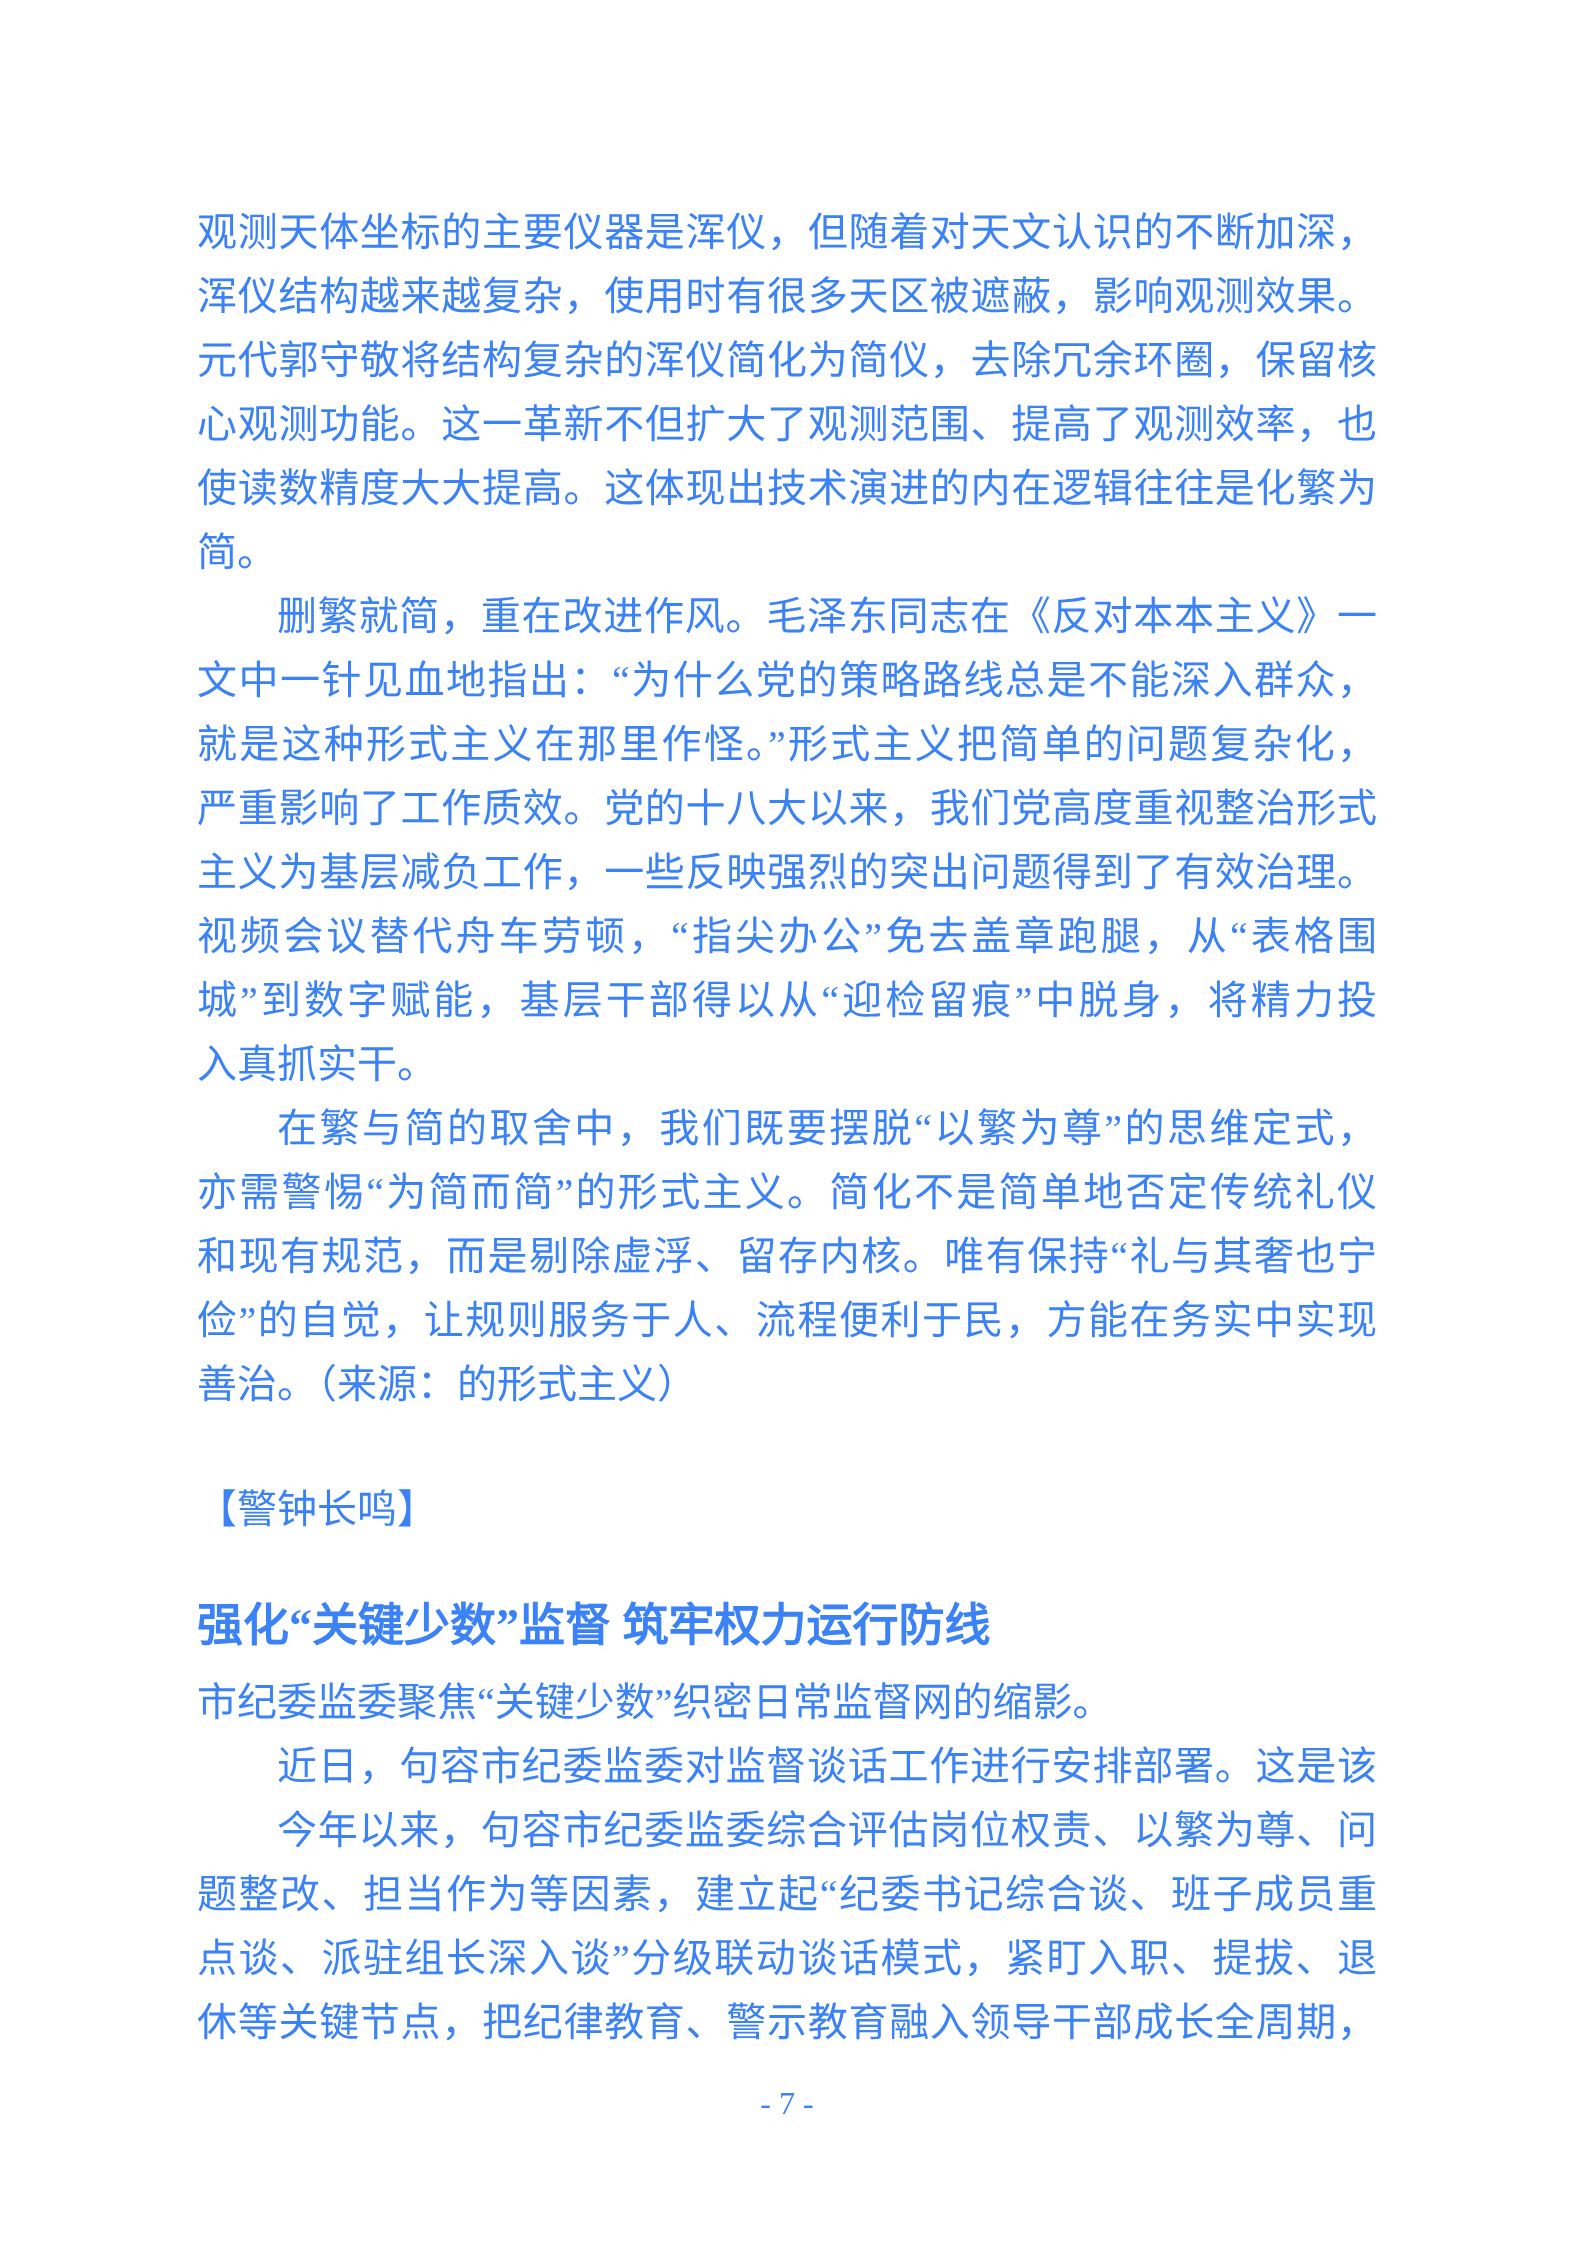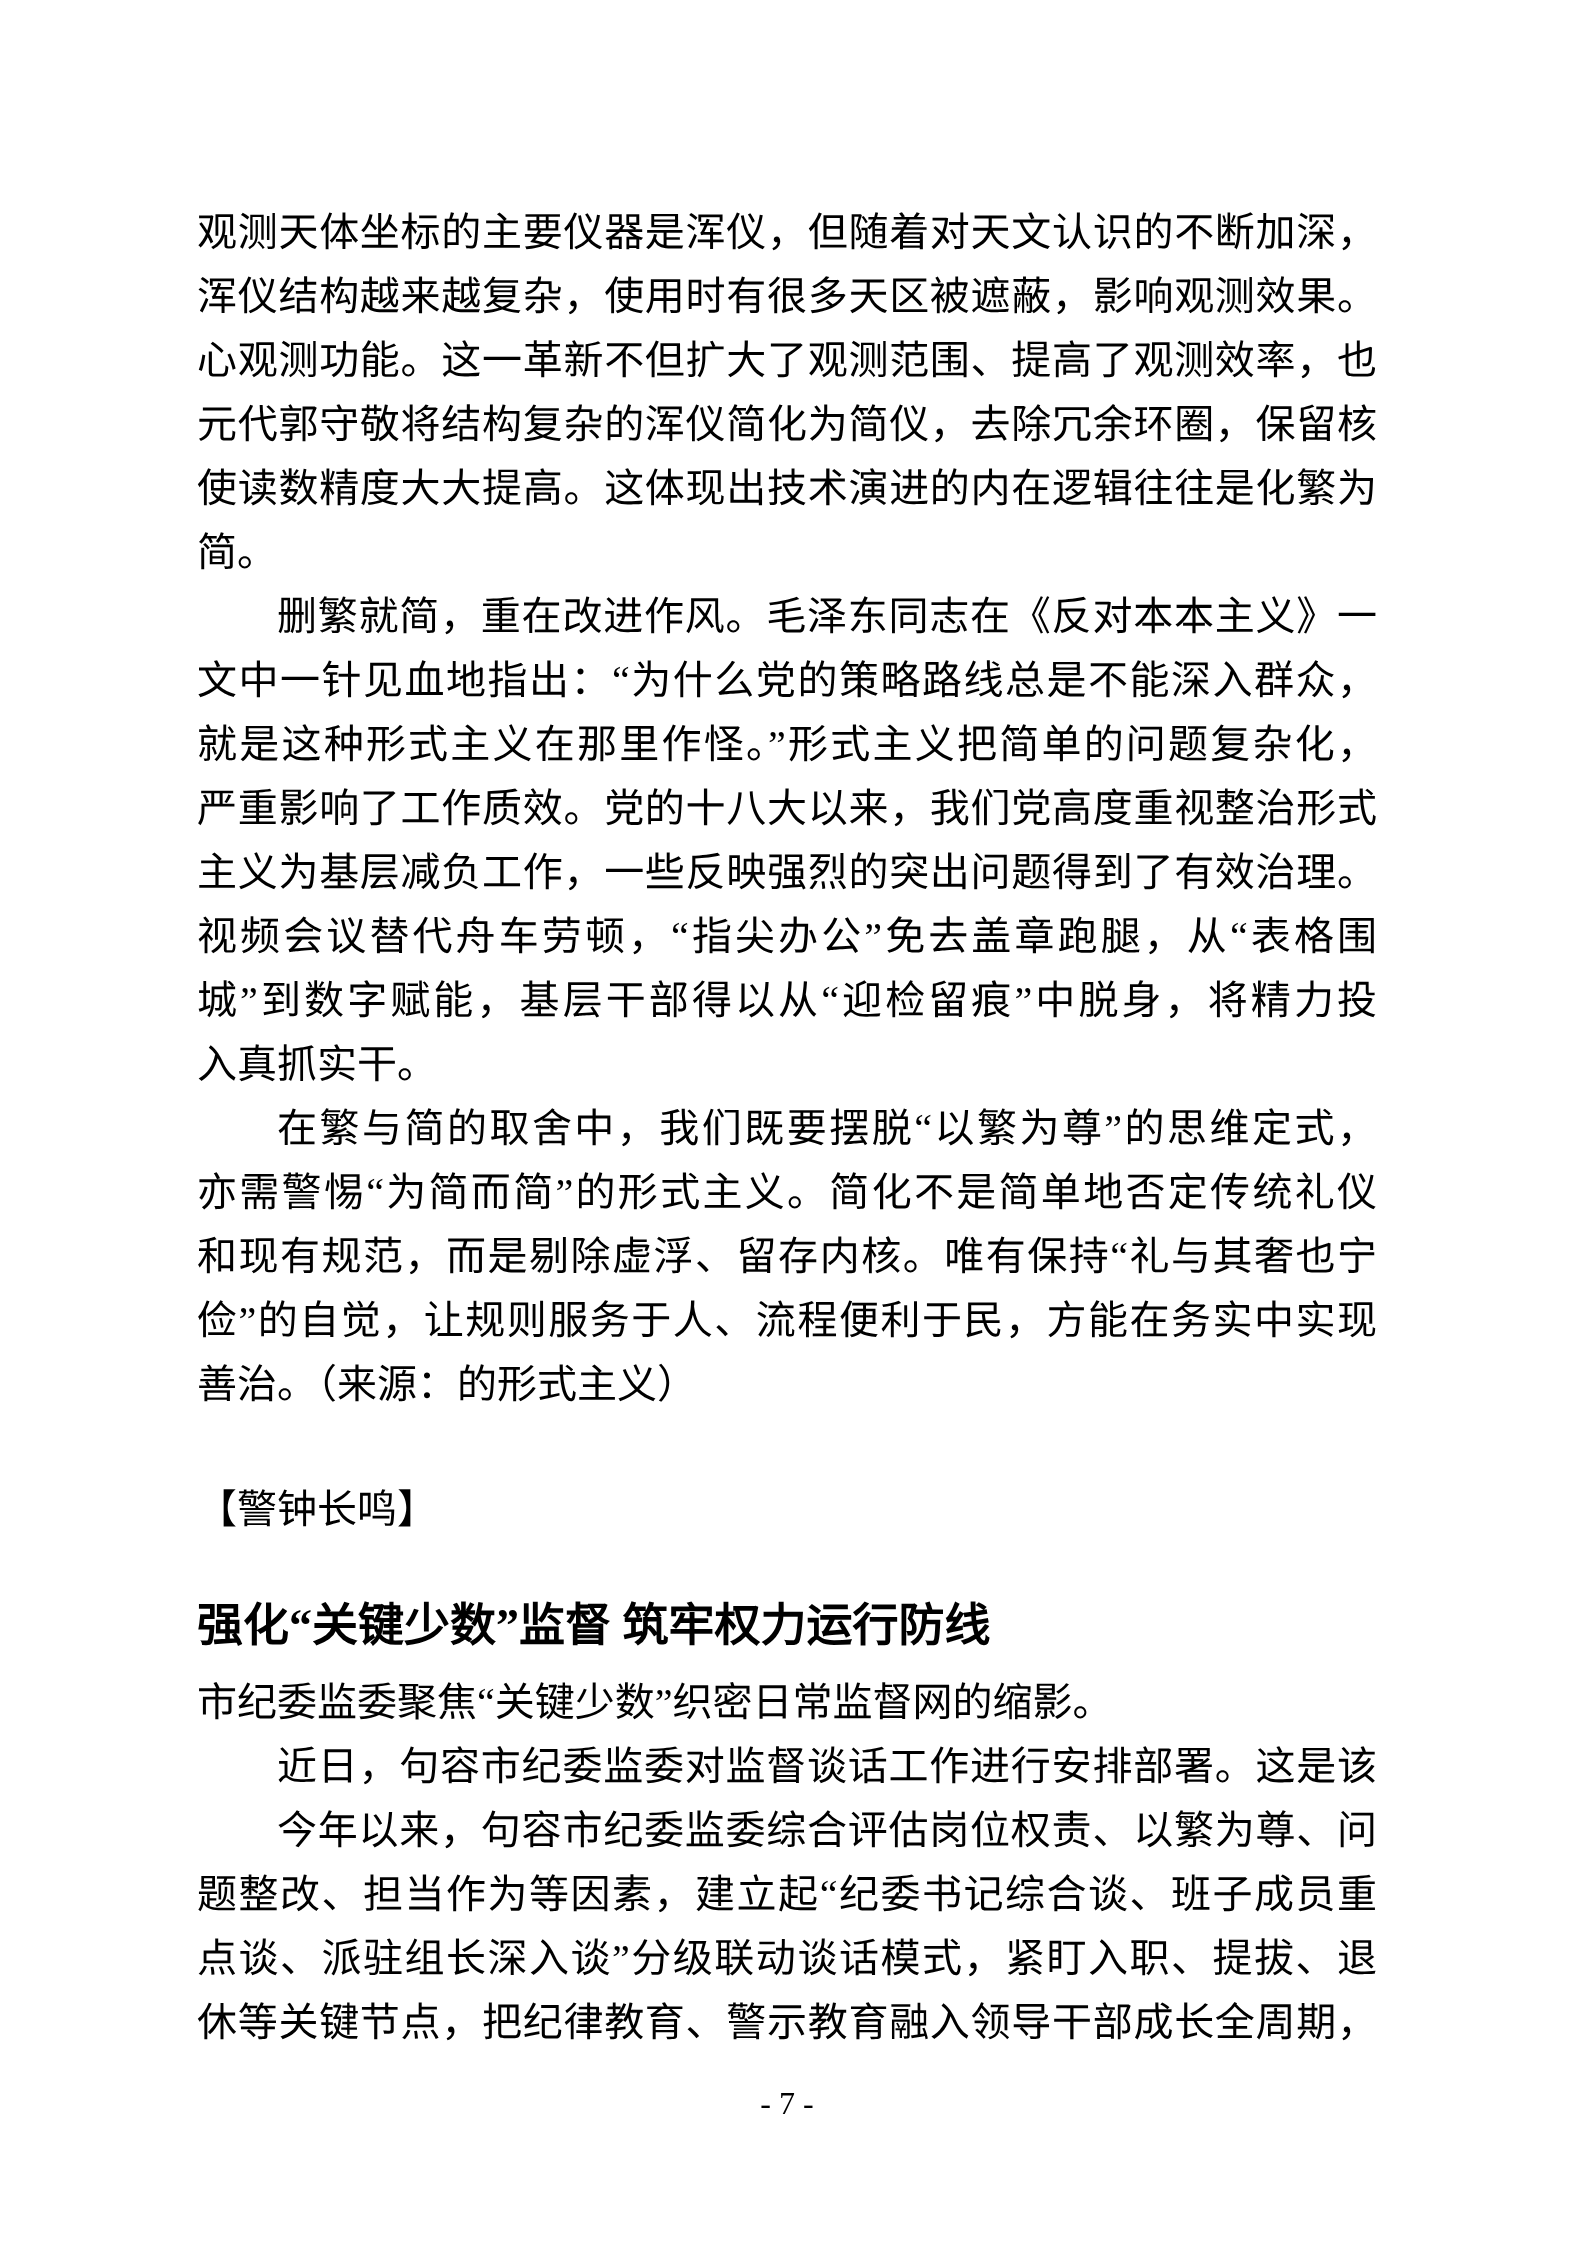--- a/index.html
+++ b/index.html
@@ -1,21 +1,21 @@
 <!DOCTYPE html>
 <html lang="zh-CN"><head>
 <meta charset="utf-8">
 <style>
   html, body { margin: 0; padding: 0; background: #ffffff; }
   .page {
     position: relative;
     width: 1587px;
     height: 2245px;
     background: #ffffff;
-    color: #000000;
+    color: #3b82f6;
     font-family: "Liberation Serif", "DejaVu Serif", serif;
     overflow: hidden;
     box-sizing: border-box;
   }
   .content {
     box-sizing: border-box;
     width: 100%;
     height: 100%;
     padding: 201px 210px 0 197px;
   }
@@ -57,22 +57,22 @@
 </style>
 </head>
 <body>
 
 <div class="page">
   <div class="content">
 
     <div>
       <div class="line j">观测天体坐标的主要仪器是浑仪，但随着对天文认识的不断加深，</div>
       <div class="line j">浑仪结构越来越复杂，使用时有很多天区被遮蔽，影响观测效果。</div>
+      <div class="line j">元代郭守敬将结构复杂的浑仪简化为简仪，去除冗余环圈，保留核</div>
       <div class="line j">心观测功能。这一革新不但扩大了观测范围、提高了观测效率，也</div>
-      <div class="line j">元代郭守敬将结构复杂的浑仪简化为简仪，去除冗余环圈，保留核</div>
       <div class="line j">使读数精度大大提高。这体现出技术演进的内在逻辑往往是化繁为</div>
       <div class="line">简。</div>
     </div>
 
     <div>
       <div class="line ind j">删繁就简，重在改进作风。毛泽东同志在《反对本本主义》一</div>
       <div class="line j">文中一针见血地指出：“为什么党的策略路线总是不能深入群众，</div>
       <div class="line j">就是这种形式主义在那里作怪。”形式主义把简单的问题复杂化，</div>
       <div class="line j">严重影响了工作质效。党的十八大以来，我们党高度重视整治形式</div>
       <div class="line j">主义为基层减负工作，一些反映强烈的突出问题得到了有效治理。</div>

